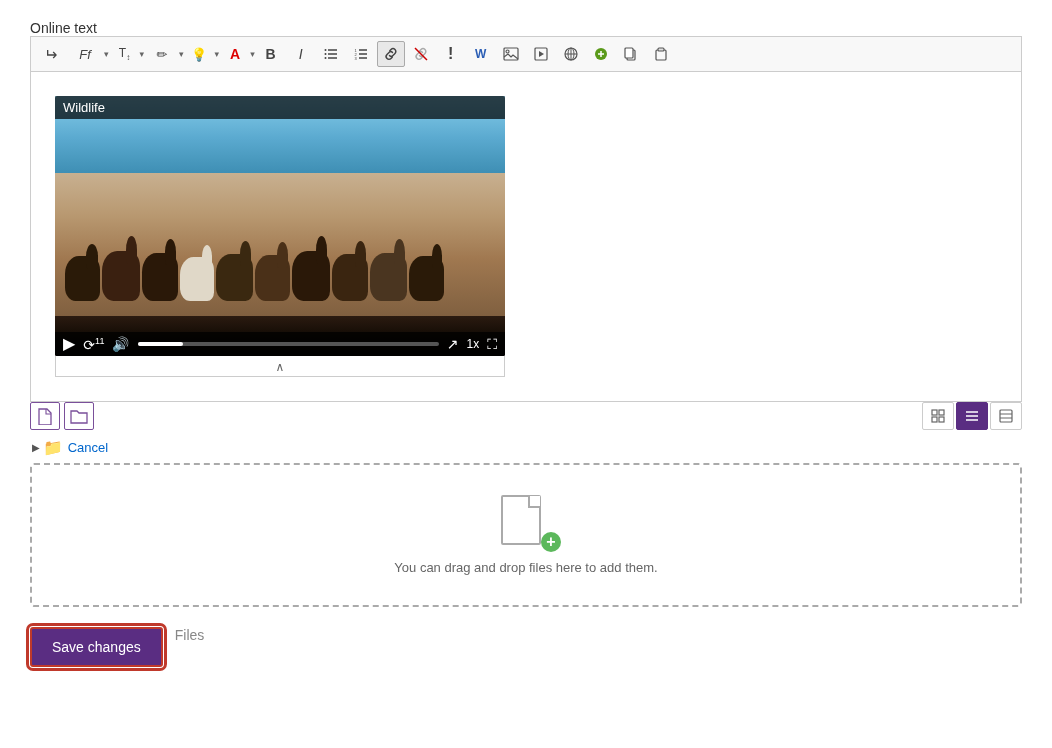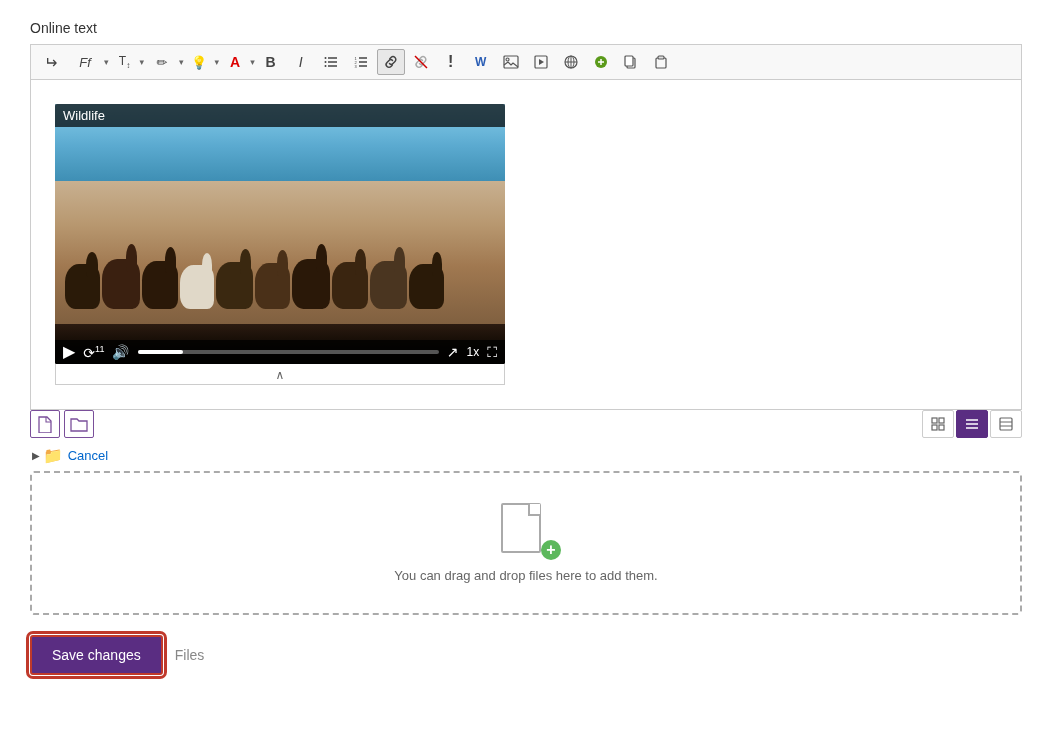--- a/index.html
+++ b/index.html
@@ -7,21 +7,21 @@
       font-family: -apple-system, BlinkMacSystemFont, 'Segoe UI', Arial, sans-serif;
       font-size: 14px;
       background: #fff;
       color: #333;
       padding: 20px 30px;
     }
 
     .section-label {
       font-size: 14px;
       color: #333;
-      margin-bottom: 8px;
+      margin-bottom: 0;
       font-weight: normal;
     }
 
     
     .toolbar {
       display: flex;
       align-items: center;
       gap: 2px;
       border: 1px solid #ccc;
       border-bottom: none;
@@ -282,21 +282,21 @@
       justify-content: center;
       color: #fff;
       font-size: 16px;
       font-weight: bold;
       line-height: 1;
     }
 
     
     .bottom-buttons {
       display: flex;
-      align-items: center;
+      align-items: flex-start;
       gap: 12px;
       margin-top: 20px;
     }
     .save-btn {
       background: #5a2d82;
       color: #fff;
       border: 2px solid #c0392b;
       padding: 10px 20px;
       font-size: 14px;
       border-radius: 3px;

